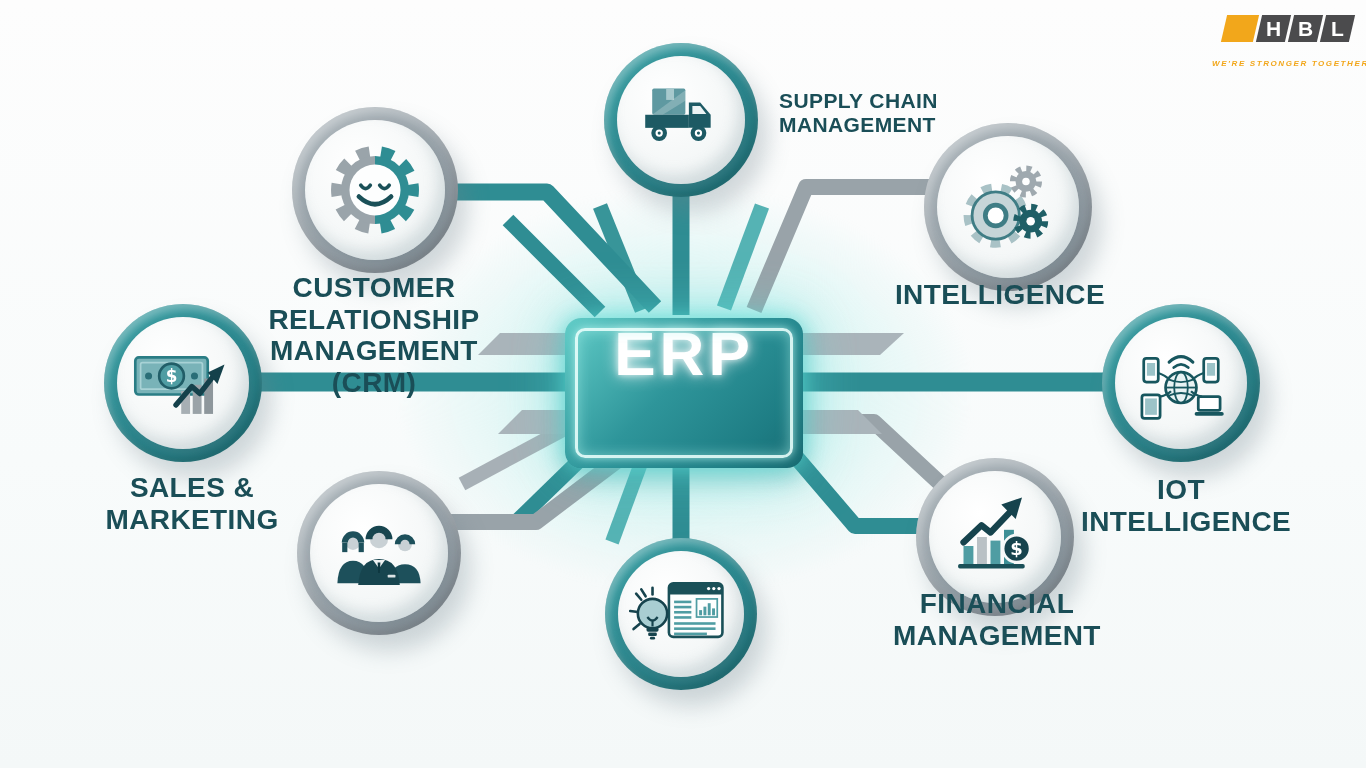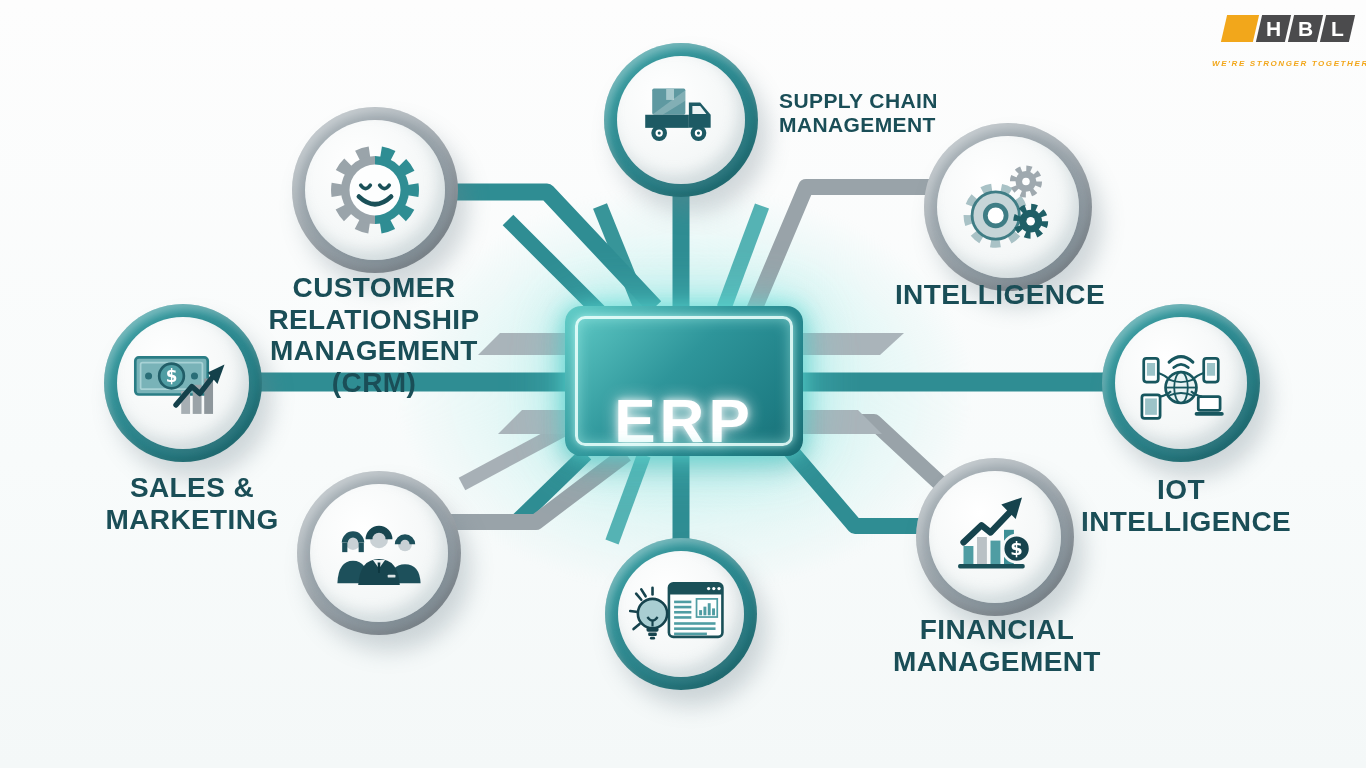--- a/index.html
+++ b/index.html
@@ -32,25 +32,25 @@
   .node svg.icon{position:absolute;inset:0;margin:auto;}
   
   .label{
     position:absolute;color:#1a4e57;font-weight:bold;
     font-size:28px;line-height:1.13;letter-spacing:.4px;
     text-align:center;white-space:pre-line;
   }
   .label.left{text-align:left;font-size:21px;margin-top:26px;}
   
   .erp-box{
-    position:absolute;left:565px;top:306px;width:238px;height:150px;
+    position:absolute;left:565px;top:318px;width:238px;height:150px;
     border-radius:16px;
     background:linear-gradient(135deg,#62cdc8 0%,#2e959a 45%,#1e7d84 80%,#176a71 100%);
     box-shadow:0 0 55px rgba(92,226,219,.65),0 0 18px rgba(92,226,219,.55),0 10px 24px rgba(40,120,125,.35);
-    display:flex;align-items:flex-end;justify-content:center;
+    display:flex;align-items:flex-start;justify-content:center;
   }
   .erp-box::after{
     content:"";position:absolute;inset:10px;border-radius:10px;
     border:3px solid rgba(233,255,252,.9);
     box-shadow:0 0 10px rgba(190,250,245,.8),inset 0 0 14px rgba(170,240,235,.55);
   }
   .erp-text{
     color:#fff;font-size:62px;font-weight:bold;letter-spacing:4px;
     text-shadow:0 0 16px rgba(255,255,255,.9),0 0 6px rgba(255,255,255,.7);
   }
@@ -284,21 +284,21 @@
       <rect x="20" y="60" width="11" height="20" fill="#4f9da3"></rect>
       <rect x="35" y="50" width="11" height="30" fill="#b9c1c5"></rect>
       <rect x="50" y="54" width="11" height="26" fill="#4f9da3"></rect>
       <rect x="65" y="42" width="11" height="38" fill="#3d8f96"></rect>
       <path d="M20,56 L40,37 L50,45 L72,22" stroke="#16434d" stroke-width="7" fill="none" stroke-linecap="round" stroke-linejoin="round"></path>
       <polygon points="62,14 85,6 78,30" fill="#16434d"></polygon>
       <circle cx="79" cy="63" r="15" fill="#16434d" stroke="#f6f8f8" stroke-width="3"></circle>
       <text x="79" y="70" font-size="20" font-weight="bold" fill="#ffffff" text-anchor="middle" font-family="DejaVu Sans">$</text>
     </svg>
   </div>
-  <div class="label" style="left:887px;top:614px;width:220px">FINANCIAL
+  <div class="label" style="left:887px;top:588px;width:220px">FINANCIAL
 MANAGEMENT</div>
 
   <div class="erp-box">
     <span class="erp-text">ERP</span>
   </div>
 
   <div class="logo">
     <div class="logo-row">
       <div class="chip yellow"></div>
       <div class="chip dark">

